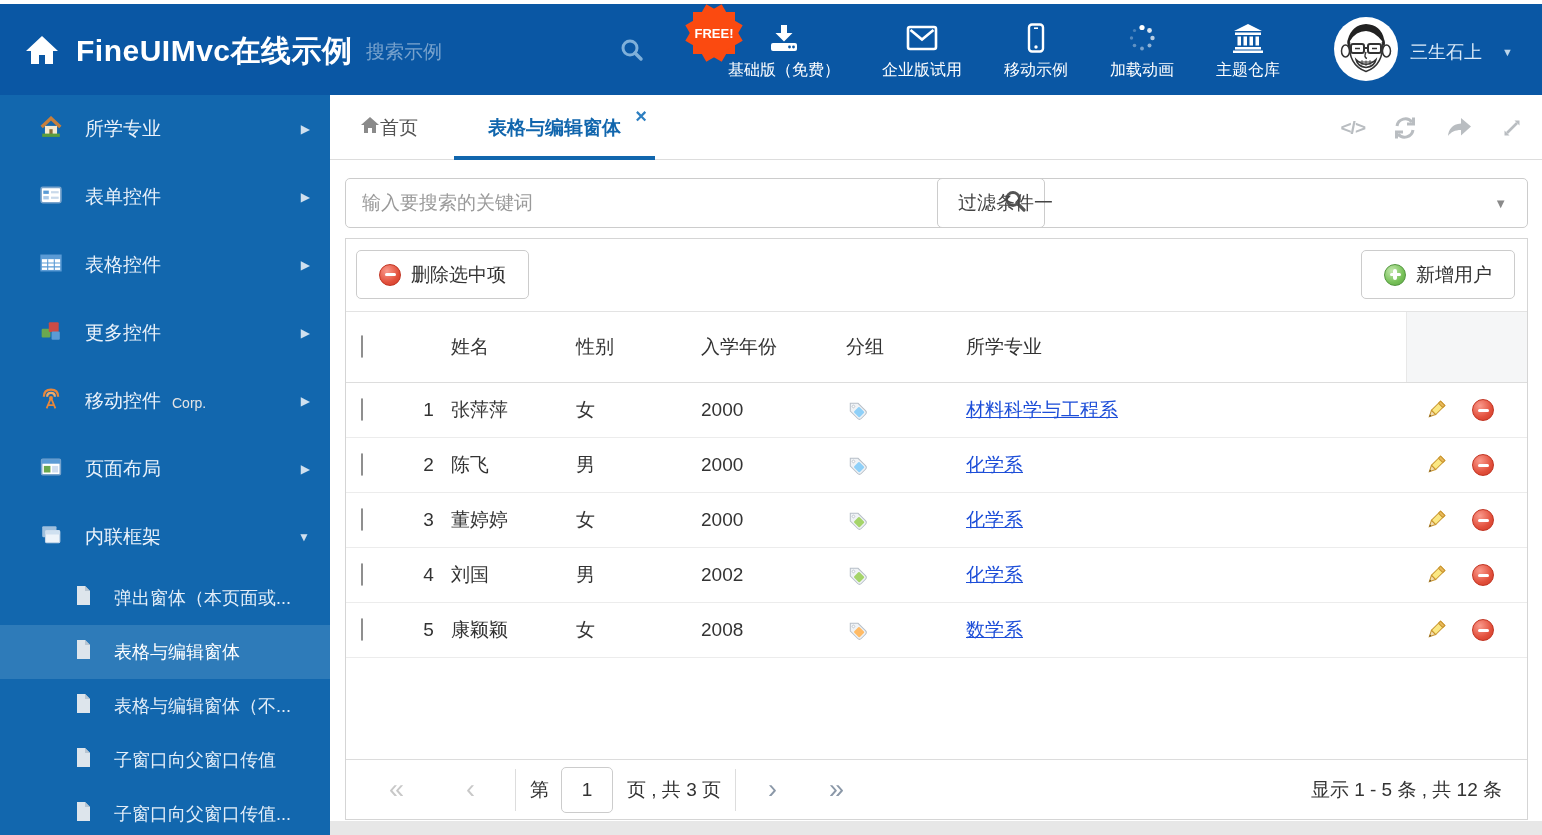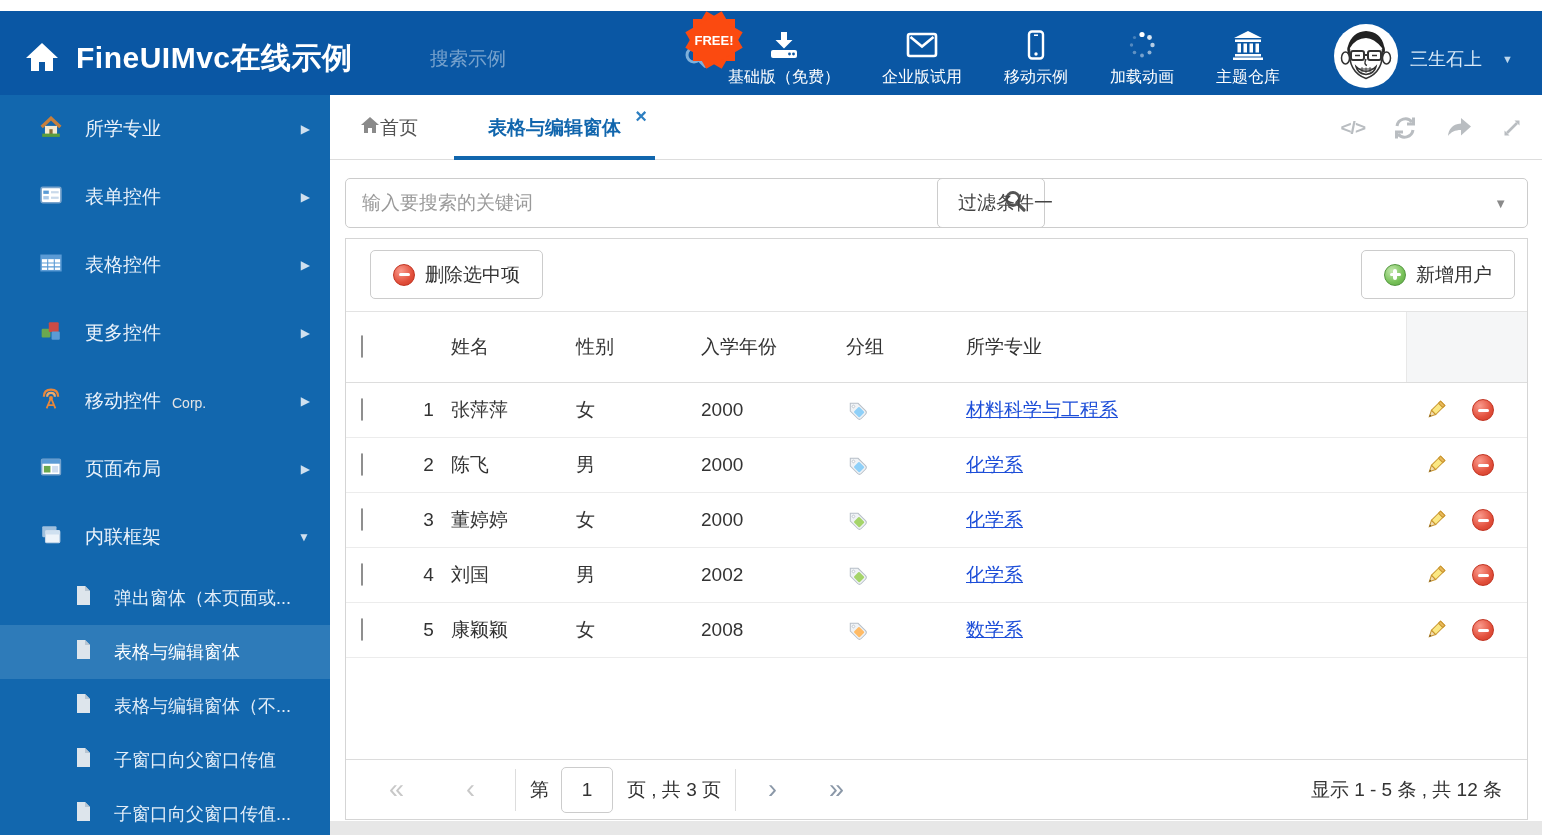--- a/index.html
+++ b/index.html
@@ -1,23 +1,23 @@
 <!DOCTYPE html>
 <html><head>
 <meta charset="utf-8">
 <style>
   * { margin:0; padding:0; box-sizing:border-box; }
   body { background:#fff; font-family:"Liberation Sans","DejaVu Sans",sans-serif; }
   .stage { position:relative; width:1542px; height:835px; overflow:hidden; background:#fff; }
 
   
-  .topbar { position:absolute; left:0; top:11px; width:1542px; height:95px; background:#0a57a4; }
+  .topbar { position:absolute; left:0; top:4px; width:1542px; height:95px; background:#0a57a4; }
   .logo-wrap { position:absolute; left:24px; top:0; height:95px; display:flex; align-items:center; gap:16px; cursor:pointer; }
   .logo-title { color:#fff; font-size:30px; font-weight:bold; letter-spacing:0.5px; }
-  .hdr-search { position:absolute; left:430px; top:28px; width:215px; height:40px; display:flex; align-items:center; }
+  .hdr-search { position:absolute; left:430px; top:28px; width:215px; height:40px; display:flex; align-items:center;justify-content:flex-end; }
   .hdr-search input { flex:1; background:transparent; border:none; outline:none; color:#fff; font-size:19px; font-family:inherit; }
   .hdr-search input::placeholder { color:rgba(255,255,255,0.45); }
   .hdr-search .mag { margin-left:8px; }
   .hdr-nav { position:absolute; left:728px; top:0; height:95px; display:flex; align-items:center; gap:42px; }
   .nav-item { display:flex; flex-direction:column; align-items:center; gap:7px; color:#fff; font-size:16px; cursor:pointer; white-space:nowrap; }
   .nav-item .nico { height:30px; display:flex; align-items:flex-end; }
   .free-badge { position:absolute; left:684px; top:1px; width:60px; height:58px; cursor:pointer; }
   .burst { position:absolute; left:9px; top:7px; width:42px; height:42px; background:#fb4a10; }
   .b0 { transform:rotate(0deg);} .b1 { transform:rotate(30deg);} .b2 { transform:rotate(60deg);}
   .free-txt { position:absolute; left:0; top:0; width:60px; height:56px; display:flex; align-items:center; justify-content:center; color:#fff; font-weight:bold; font-size:13px; }
@@ -51,21 +51,21 @@
   .search-box { position:absolute; left:15px; top:83px; width:700px; height:50px; border:1px solid #ccc; border-radius:5px; display:flex; align-items:center; padding:0 16px; }
   .search-box input { flex:1; border:none; outline:none; font-size:19px; color:#333; font-family:inherit; }
   .search-box input::placeholder { color:#9a9a9a; }
   .filter-box { position:absolute; left:607px; top:83px; width:591px; height:50px; border:1px solid #ccc; border-radius:5px; display:flex; align-items:center; padding:0 20px; font-size:19px; color:#444; cursor:pointer; }
   .filter-caret { margin-left:auto; color:#8a8a8a; font-size:13px; }
 
   
   .panel { position:absolute; left:15px; top:143px; width:1183px; height:582px; border:1px solid #d5d5d5; background:#fff; }
   .toolbar { position:relative; height:72px; }
   .btn { display:inline-flex; align-items:center; gap:10px; height:49px; padding:0 22px; background:#fff; border:1px solid #ccc; border-radius:5px; font-size:19px; color:#333; cursor:pointer; }
-  .btn-del { position:absolute; left:24px; top:11px; }
+  .btn-del { position:absolute; left:10px; top:11px; }
   .btn-add { position:absolute; right:12px; top:11px; }
 
   .grid-head, .trow { display:grid; grid-template-columns:60px 45px 125px 125px 145px 120px 440px 1fr; align-items:center; }
   .grid-head { height:72px; border-top:1px solid #e3e3e3; border-bottom:1px solid #ddd; font-size:19px; color:#333; }
   .cell-cb { padding-left:15px; }
   .cb { width:19px; height:19px; border:1.6px solid #8f8f8f; border-radius:3px; background:#fff; cursor:pointer; }
   .cell-idx { text-align:center; font-size:19px; color:#333; }
   .head-actions { align-self:stretch; background:#f5f6f7; border-left:1px solid #e8e8e8; }
   .trow { height:55px; border-bottom:1px solid #ececec; font-size:19px; color:#333; }
   .cell-link a { color:#1d4ed8; text-decoration:underline; cursor:pointer; }

